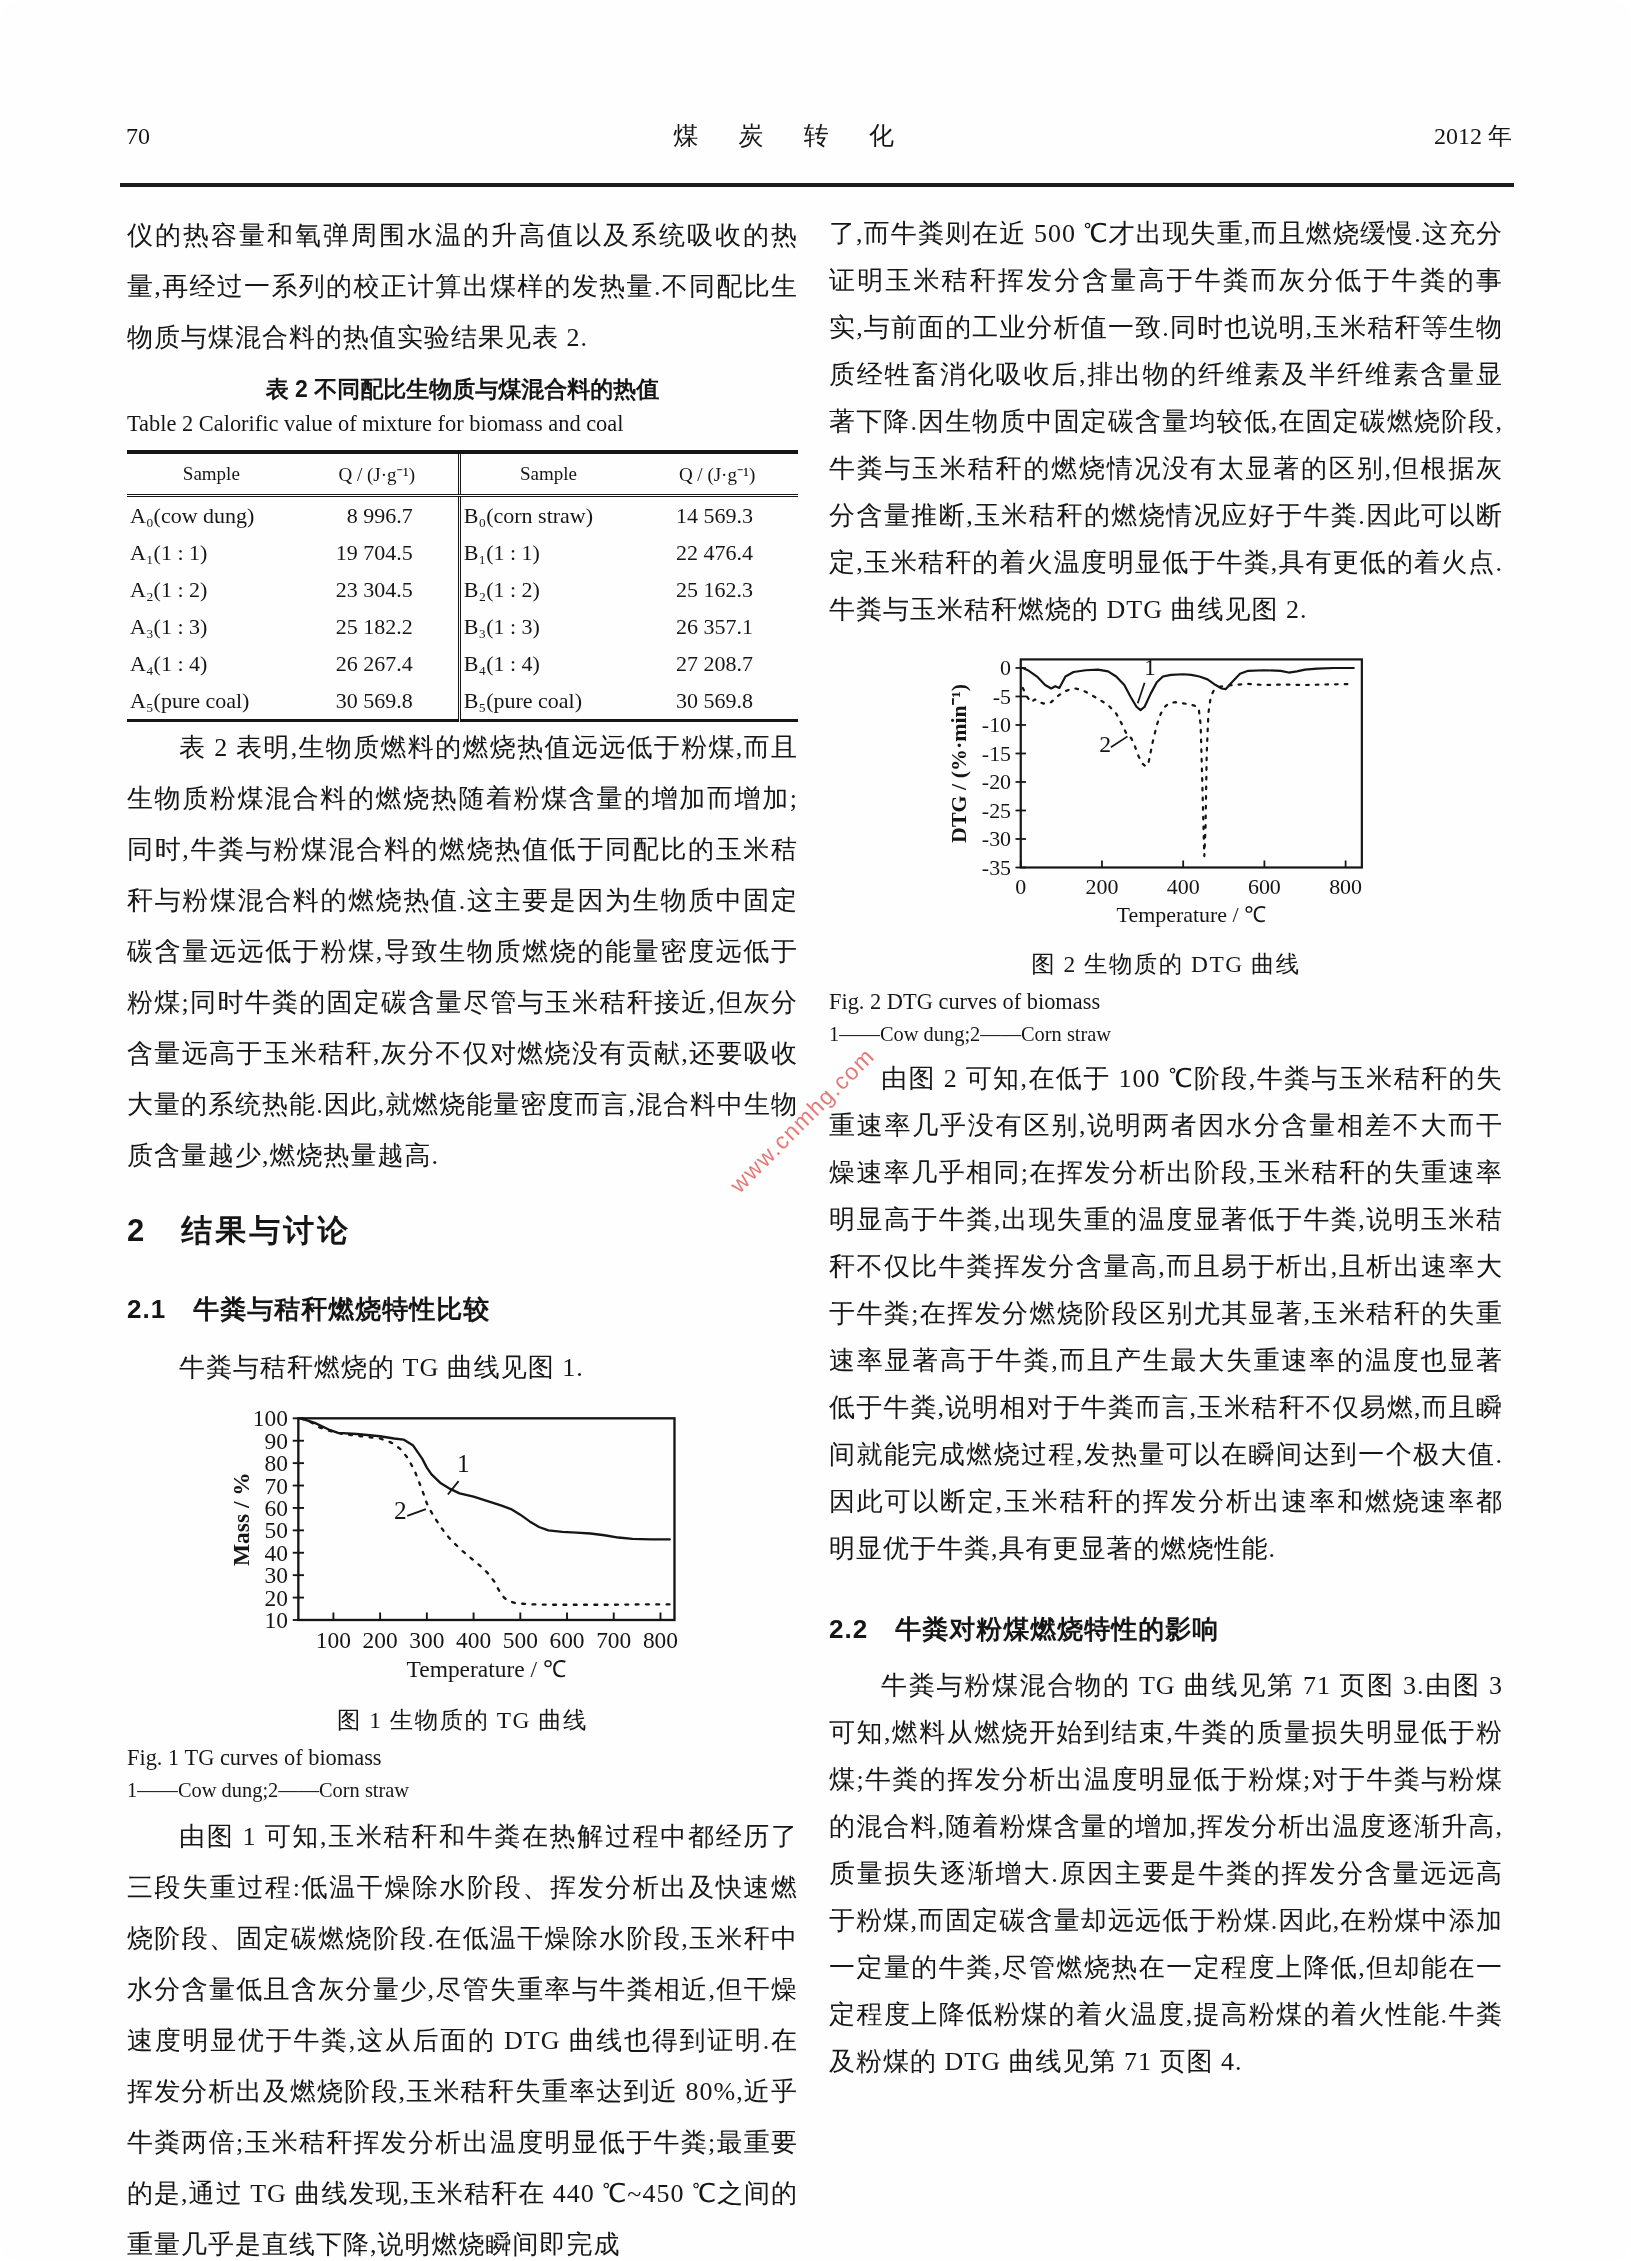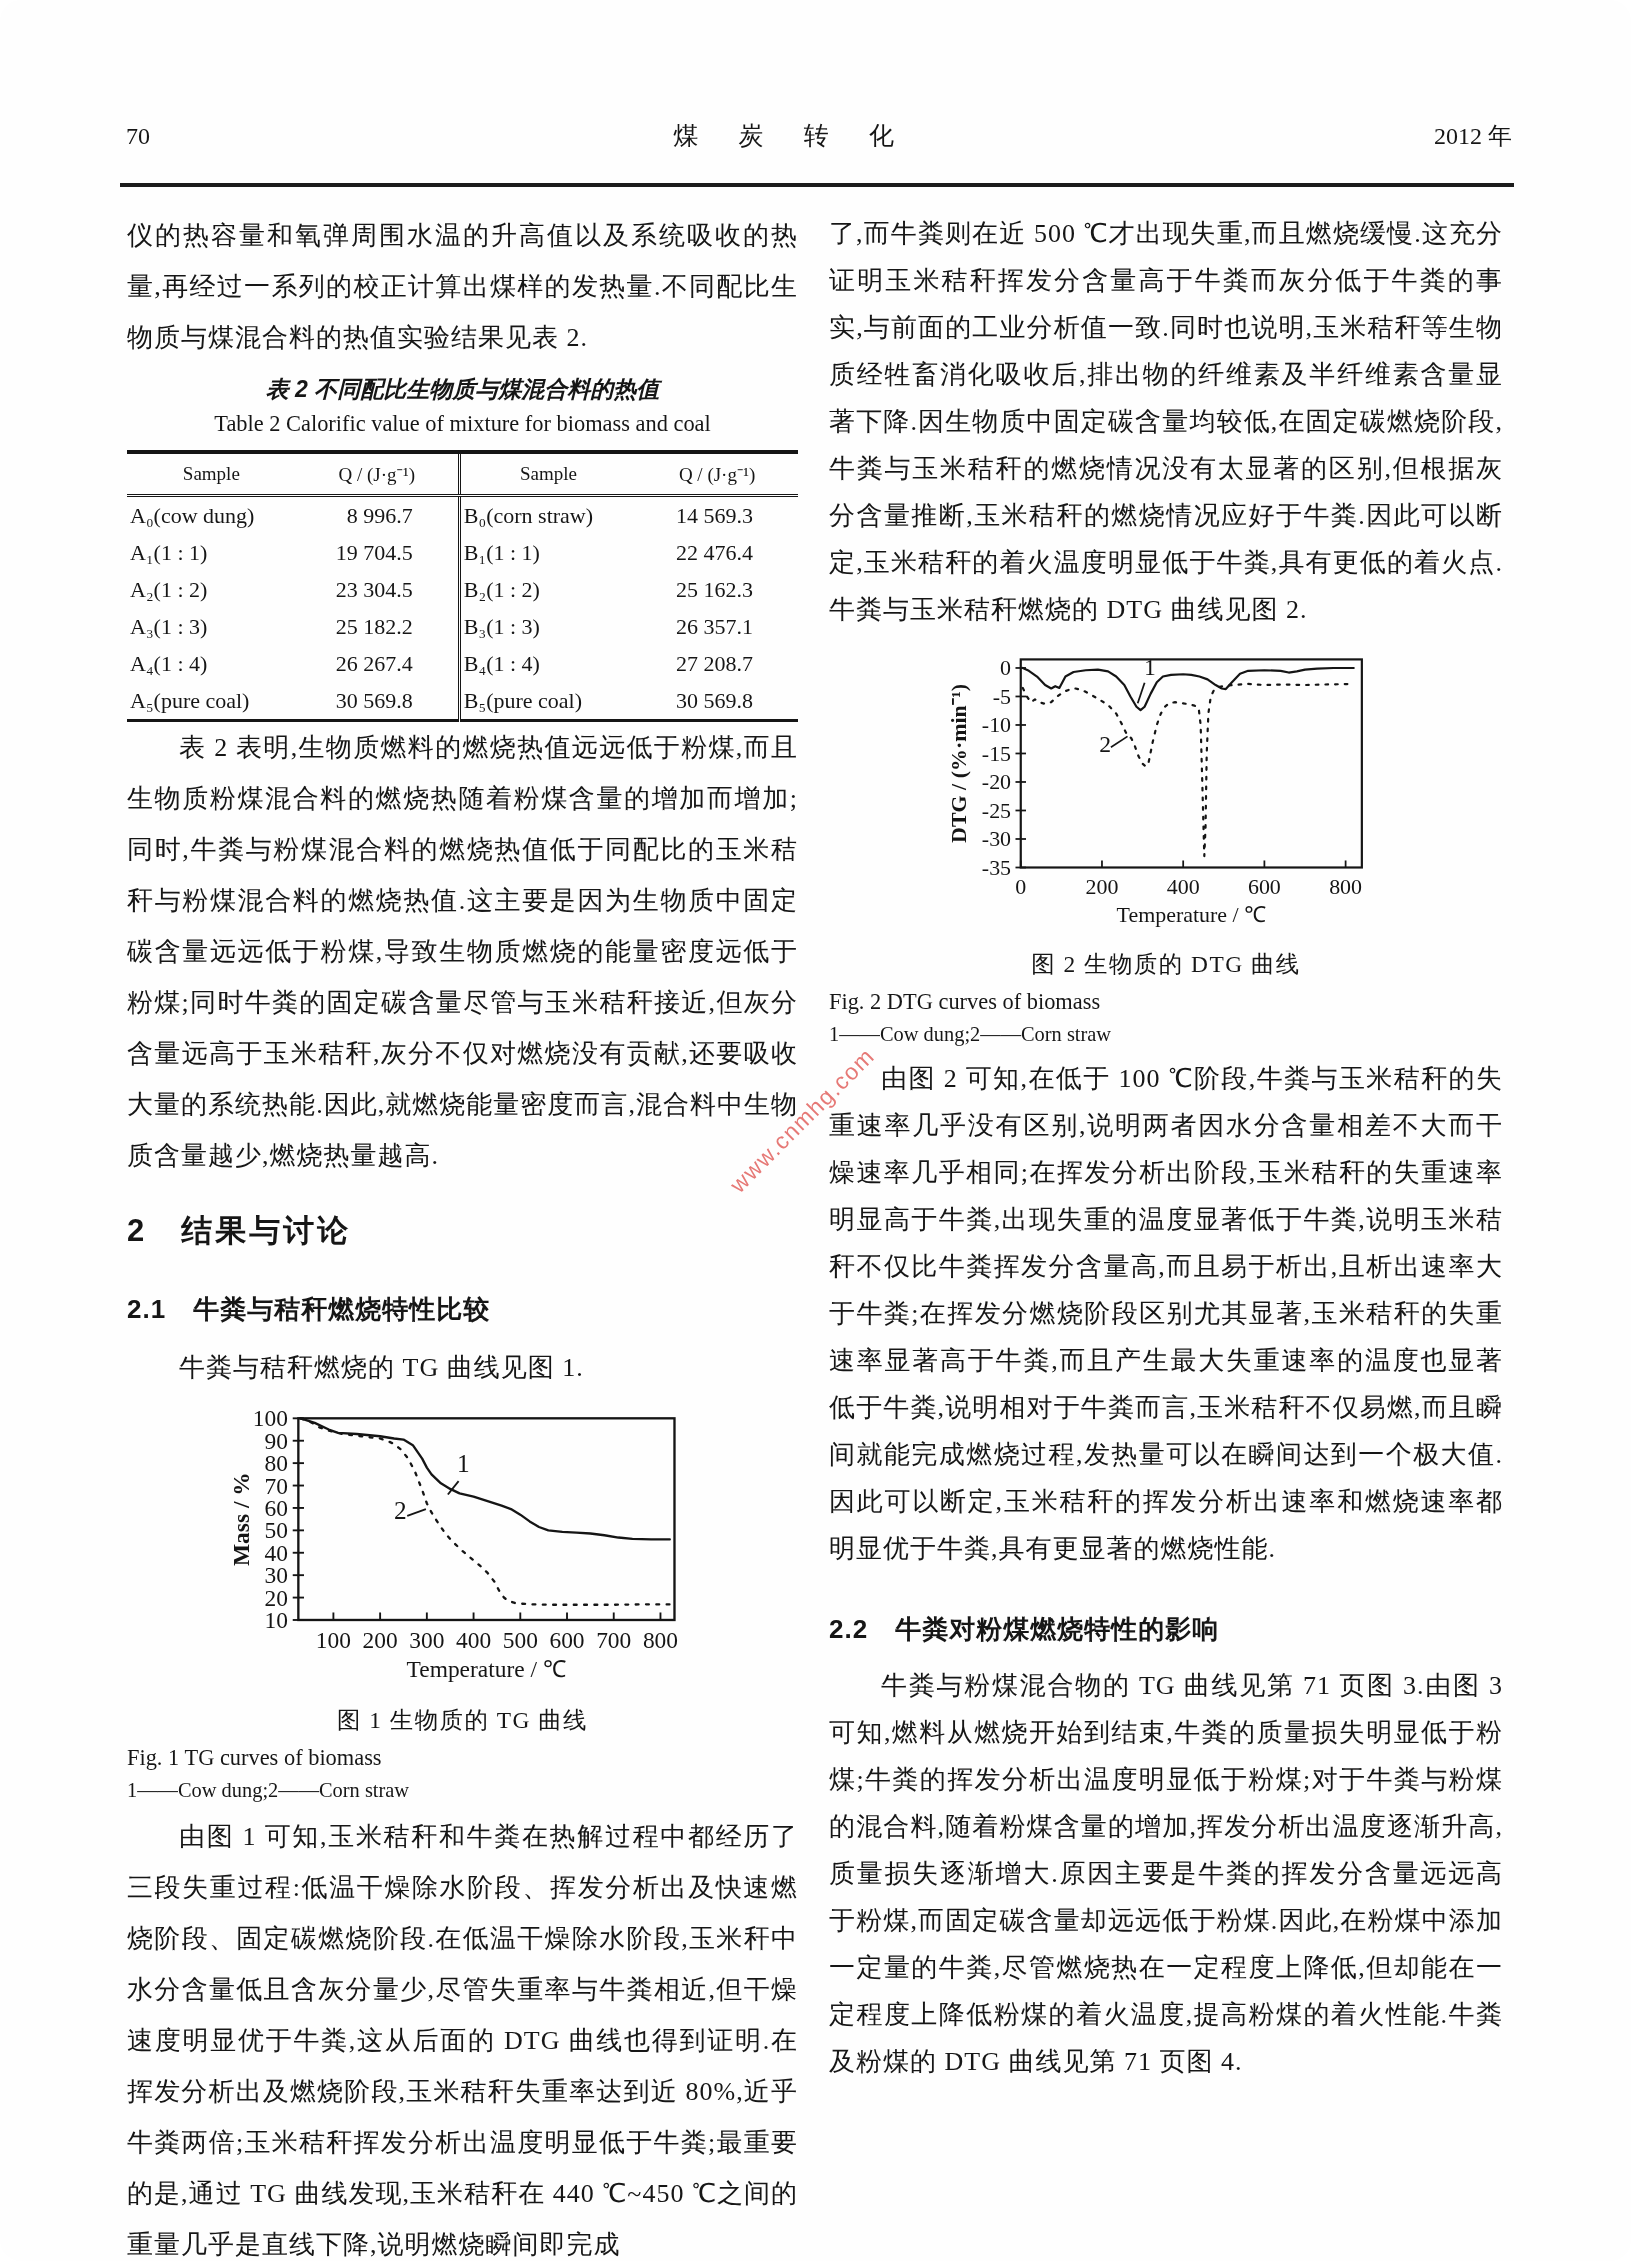--- a/index.html
+++ b/index.html
@@ -16,22 +16,22 @@
   .col-right{left:829px;width:674px;}
   p.body{font-size:26px;line-height:51px;text-align:justify;letter-spacing:1px;margin:0;}
   .col-right p.body{line-height:47px;}
   .indent{text-indent:2em;}
   h2.sec{font-family:"Liberation Sans",sans-serif;font-weight:bold;font-size:31px;
          letter-spacing:3px;margin:29px 0 17px 0;}
   h3.subsec{font-family:"Liberation Sans",sans-serif;font-weight:bold;font-size:26px;
             letter-spacing:1px;margin:40px 0 15px 0;}
   
   .tcap-zh{font-family:"Liberation Sans",sans-serif;font-weight:bold;font-size:23px;
-           text-align:center;margin:11px 0 6px 0;font-style:italic;}
-  .tcap-en{font-size:22.4px;text-align:center;margin:0 0 13px 0;}
+           text-align:center;margin:11px 0 6px 0;}
+  .tcap-en{font-size:22.4px;text-align:left;margin:0 0 13px 0;}
   table.data{width:100%;border-collapse:collapse;border-top:4.5px solid #151515;
              border-bottom:3px solid #151515;font-size:22px;}
   table.data th{font-weight:normal;font-size:19px;padding:7px 3px;
                 border-bottom:3.5px double #151515;}
   table.data td{padding:5.5px 3px;}
   table.data td.name{}
   table.data td.val{text-align:right;padding-right:45px;}
   table.data th:nth-child(3),table.data td:nth-child(3){border-left:3.5px double #151515;}
   
   figure.fig{margin:15px 0 9px 0;text-align:center;}

